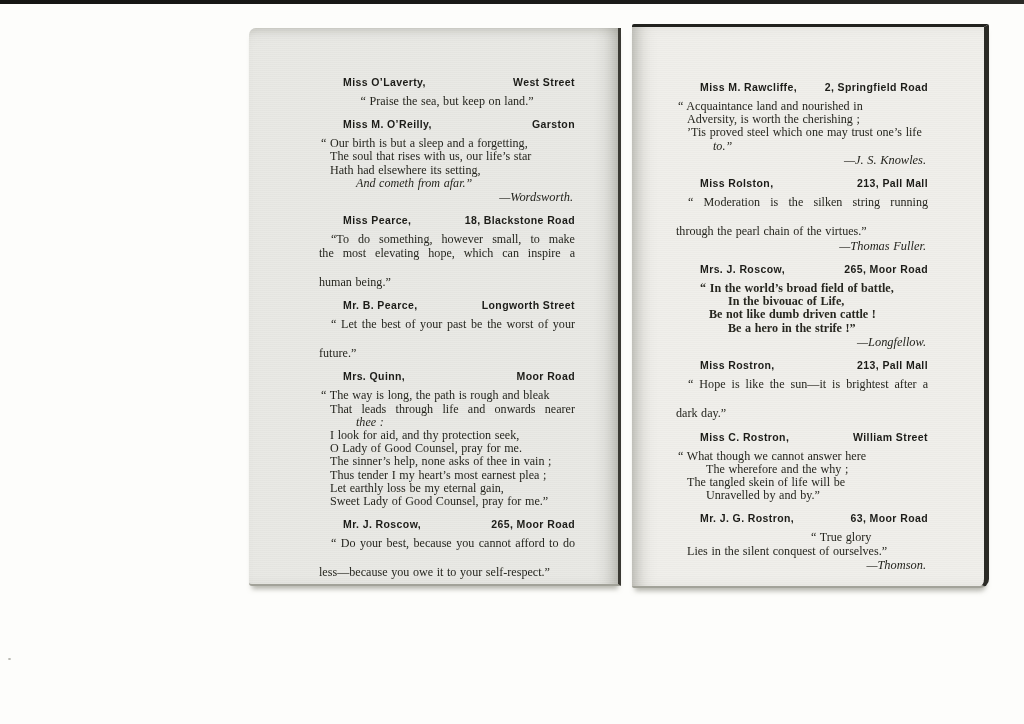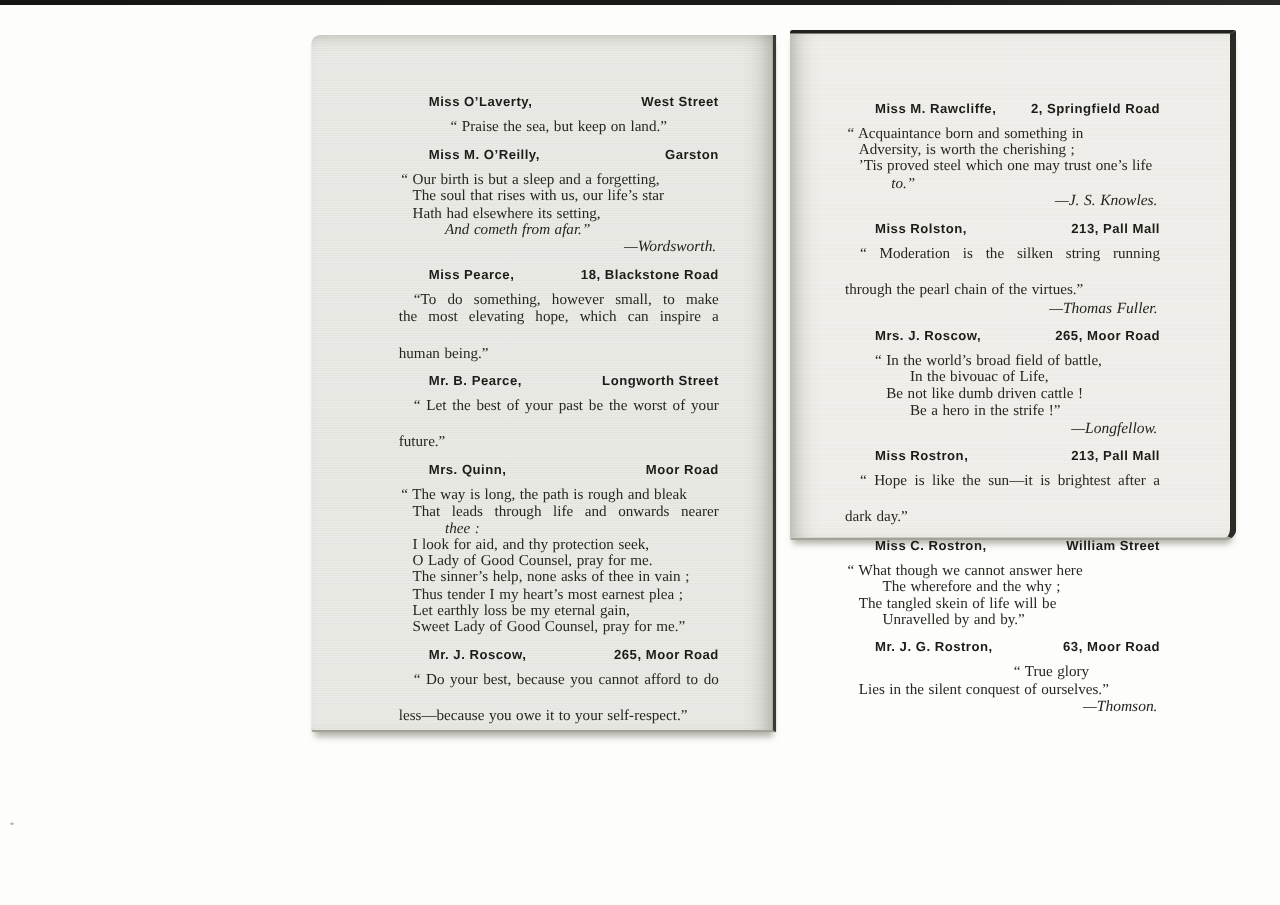--- a/index.html
+++ b/index.html
@@ -23,21 +23,21 @@
     background:#e8e8e4;
     background-image:repeating-linear-gradient(0deg, rgba(255,255,255,0.05) 0 1px, rgba(90,90,80,0.025) 1px 2px);
     border-right:3px solid #3a3933;
     border-bottom:2px solid #a2a299;
     border-radius:7px 0 0 3px;
     box-shadow: inset -16px 0 20px -14px rgba(70,70,58,0.45),
                 inset 0 10px 14px -12px rgba(120,120,105,0.5),
                 0 6px 5px -3px rgba(120,120,108,0.55);
   }
   .page-right{
-    left:632px;top:24px;width:357px;height:408px;
+    left:632px;top:24px;width:357px;height:564px;
     background:#efeeea;
     background-image:repeating-linear-gradient(0deg, rgba(255,255,255,0.05) 0 1px, rgba(90,90,80,0.02) 1px 2px);
     border-top:3px solid #22221e;
     border-right:5px solid #2b2b26;
     border-bottom:2px solid #a2a299;
     border-radius:2px 2px 9px 2px;
     box-shadow: inset 15px 0 20px -14px rgba(70,70,58,0.5),
                 0 6px 5px -3px rgba(120,120,108,0.55);
   }
   .col{
@@ -66,21 +66,21 @@
   .ln{ min-height:13.2px; white-space:nowrap; }
   .center{ text-align:center; white-space:normal; }
   .jl{ white-space:normal; text-align:justify; text-align-last:justify; }
   .last{ white-space:normal; text-align:left;margin-top:16px; }
   .fi{ text-indent:12px; }
   .ind0{ margin-left:2px; }
   .ind1{ margin-left:11px; }
   .ind2{ margin-left:30px; }
   .ind3{ margin-left:37px;font-style:italic; }
   .deep{ margin-left:135px; }
-  .shift22{ margin-left:22px; }
+  .shift22{ margin-left:22px;font-weight:bold; }
   .attr{
     text-align:right; font-style:italic; padding-right:2px;
     font-family:"Liberation Serif", serif;
     font-size:12.4px; line-height:13.4px; margin-top:1px;
     color:#24241e;
   }
   .speck{ position:absolute; background:#b8b8b0; border-radius:50%; }
   .speck-a{ left:8px; top:658px; width:3px; height:2px; }
   .speck-b{ left:944px; top:62px; width:3px; height:3px; background:#c6c6be; }
 </style>
@@ -175,21 +175,21 @@
 
 <div class="page page-right">
   <div class="col col-right">
 
     <section class="entry">
       <div class="hdr">
         <span>Miss M. Rawcliffe,</span>
         <span>2, Springfield Road</span>
       </div>
       <div class="body">
-        <div class="ln ind0">“ Acquaintance born and something in</div>
+        <div class="ln ind0">“ Acquaintance land and nourished in</div>
         <div class="ln ind1">Adversity, is worth the cherishing ;</div>
         <div class="ln ind1">’Tis proved steel which one may trust one’s life</div>
         <div class="ln ind3">to.”</div>
         <div class="attr">—J. S. Knowles.</div>
       </div>
     </section>
 
     <section class="entry">
       <div class="hdr">
         <span>Miss Rolston,</span>

